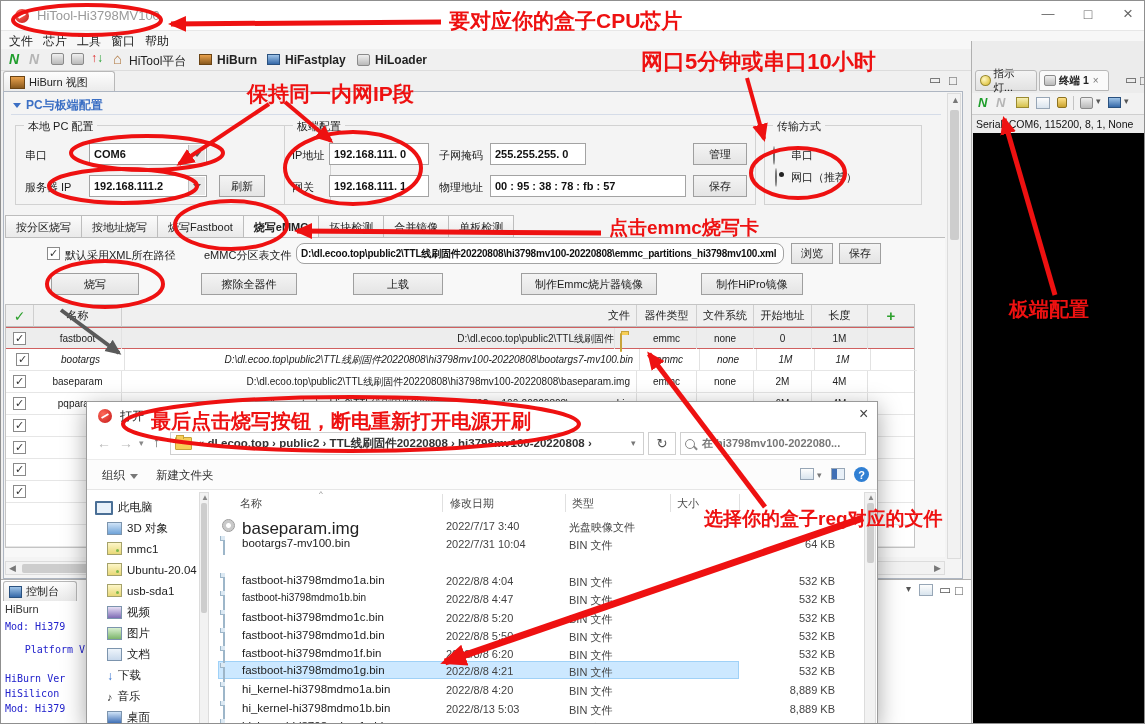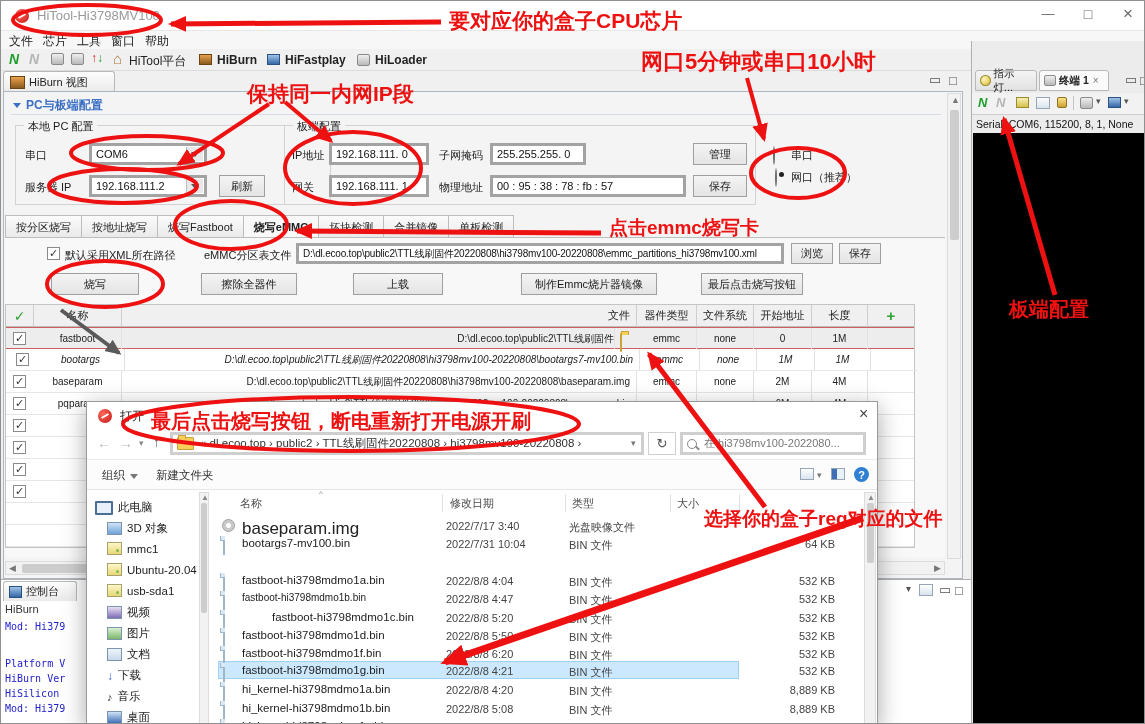--- a/index.html
+++ b/index.html
@@ -2,22 +2,22 @@
 <html><head>
 <meta charset="utf-8">
 <style>
   html,body{margin:0;padding:0;background:#666;}
   .stage{position:relative;width:1145px;height:724px;background:#f0f0f0;overflow:hidden;
          font-family:"Liberation Sans","DejaVu Sans",sans-serif;border:1px solid #8f8f8f;box-sizing:border-box;}
   .abs{position:absolute;box-sizing:border-box;}
   .lbl{font-size:11px;color:#1b1b1b;white-space:nowrap;}
   .btn{background:linear-gradient(#f4f4f4,#e4e4e4);border:1px solid #9f9f9f;font-size:11px;color:#1b1b1b;
        display:flex;align-items:center;justify-content:center;white-space:nowrap;}
-  .input{background:#fff;border:3px solid #a3a3a3;font-size:11px;color:#111;display:flex;align-items:center;
-         padding:0 4px;white-space:nowrap;overflow:hidden;}
+  .input{background:#fff;border:1px solid #a3a3a3;font-size:11px;color:#111;display:flex;align-items:center;
+         padding:0 4px;white-space:nowrap;overflow:hidden;font-weight:bold;}
   .combo-arrow{position:absolute;right:1px;top:1px;bottom:1px;width:16px;background:#e8e8e8;border-left:1px solid #bdbdbd;
          display:flex;align-items:center;justify-content:center;}
   .tri-down{width:0;height:0;border-left:4px solid transparent;border-right:4px solid transparent;border-top:5px solid #555;}
   .fieldset{border:1px solid #d2d2d2;background:transparent;}
   .legend{position:absolute;top:-7px;left:8px;background:#f4f4f4;padding:0 4px;font-size:11px;color:#1b1b1b;white-space:nowrap;}
   .cb{width:13px;height:13px;border:1px solid #8a8a8a;background:#fff;font-size:11px;line-height:11px;text-align:center;color:#333;}
   .cb.checked::after{content:"✓";}
   .radio{width:12px;height:12px;border:1px solid #6d6d6d;border-radius:50%;background:#fff;position:relative;}
   .radio.sel::after{content:"";position:absolute;left:3px;top:3px;width:5px;height:5px;border-radius:50%;background:#222;}
   .tab{height:22px;padding:0 10px;display:flex;align-items:center;font-size:11px;color:#222;
@@ -148,20 +148,23 @@
     <span>255.255.255.  0</span>
   </div>
   <span class="abs lbl" style="left:438px;top:179px;">物理地址</span>
   <div class="abs input" style="left:489px;top:174px;width:196px;height:22px;">
     <span>00 : 95 : 38 : 78 : fb : 57</span>
   </div>
   <div class="abs btn" style="left:692px;top:142px;width:54px;height:22px;">管理</div>
   <div class="abs btn" style="left:692px;top:174px;width:54px;height:22px;">保存</div>
 
   
+  <div class="abs fieldset" style="left:763px;top:124px;width:158px;height:80px;">
+    <span class="legend" style="background:#f4f4f4;">传输方式</span>
+  </div>
   <span class="abs radio" style="left:772px;top:146px;"></span>
   <span class="abs lbl" style="left:790px;top:147px;">串口</span>
   <span class="abs radio sel" style="left:772px;top:168px;"></span>
   <span class="abs lbl" style="left:790px;top:169px;">网口（推荐）</span>
 
   
   <div class="abs" style="left:4px;top:214px;display:flex;">
     <div class="tab first">按分区烧写</div>
     <div class="tab">按地址烧写</div>
     <div class="tab">烧写Fastboot</div>
@@ -169,32 +172,32 @@
     <div class="tab">坏块检测</div>
     <div class="tab">合并镜像</div>
     <div class="tab">单板检测</div>
   </div>
   <div class="abs" style="left:4px;top:236px;width:940px;height:320px;border-top:1px solid #bdbdbd;background:#f8f8f8;"></div>
 
   
   <span class="abs cb checked" style="left:46px;top:246px;"></span>
   <span class="abs lbl" style="left:64px;top:247px;">默认采用XML所在路径</span>
   <span class="abs lbl" style="left:203px;top:247px;">eMMC分区表文件</span>
-  <div class="abs input" style="left:295px;top:242px;width:488px;height:21px;font-size:10px;letter-spacing:-0.2px;">
+  <div class="abs input" style="left:295px;top:242px;width:488px;height:21px;font-size:10px;letter-spacing:-0.2px;border-radius:8px;">
     <span>D:\dl.ecoo.top\public2\TTL线刷固件20220808\hi3798mv100-20220808\emmc_partitions_hi3798mv100.xml</span>
   </div>
   <div class="abs btn" style="left:790px;top:242px;width:42px;height:21px;">浏览</div>
   <div class="abs btn" style="left:838px;top:242px;width:42px;height:21px;">保存</div>
 
   
   <div class="abs btn" style="left:50px;top:272px;width:88px;height:22px;">烧写</div>
   <div class="abs btn" style="left:200px;top:272px;width:96px;height:22px;">擦除全器件</div>
   <div class="abs btn" style="left:352px;top:272px;width:90px;height:22px;">上载</div>
   <div class="abs btn" style="left:520px;top:272px;width:136px;height:22px;">制作Emmc烧片器镜像</div>
-  <div class="abs btn" style="left:700px;top:272px;width:102px;height:22px;">最后点击烧写按钮</div>
+  <div class="abs btn" style="left:700px;top:272px;width:102px;height:22px;">制作HiPro镜像</div>
 
   
   <div class="abs" style="left:4px;top:303px;width:910px;height:244px;background:#fff;border:1px solid #c4c4c4;">
 
     <div class="th abs" style="left:0;top:0;width:28px;height:22px;">
         <span style="color:#2ea12e;font-weight:bold;font-size:14px;">✓</span>
       </div>
     <div class="th abs" style="left:28px;top:0;width:88px;height:22px;">名称</div>
     <div class="th abs" style="left:116px;top:0;width:515px;height:22px;justify-content:flex-end;padding-right:6px;">文件</div>
     <div class="th abs" style="left:631px;top:0;width:60px;height:22px;">器件类型</div>
@@ -284,21 +287,21 @@
     <span class="blueicon" style="width:11px;height:10px;margin-right:4px;"></span>
     <span style="font-size:11px;color:#222;">控制台</span>
   </div>
   <span class="abs wicon" style="left:905px;top:582px;font-size:10px;">▾</span>
   <span class="abs miniicon" style="left:918px;top:583px;"></span>
   <span class="abs wicon" style="left:938px;top:581px;">▭</span>
   <span class="abs wicon" style="left:954px;top:582px;">□</span>
 
   <div class="abs" style="left:4px;top:602px;font-size:11px;color:#333;">HiBurn</div>
   <div class="abs consoletext" style="left:4px;top:620px;width:80px;overflow:hidden;">Mod: Hi379</div>
-  <div class="abs consoletext" style="left:4px;top:657px;width:80px;overflow:hidden;">Platform V</div>
+  <div class="abs consoletext" style="left:4px;top:643px;width:80px;overflow:hidden;text-align:right;">Platform V</div>
   <div class="abs consoletext" style="left:4px;top:672px;width:80px;overflow:hidden;">HiBurn Ver</div>
   <div class="abs consoletext" style="left:4px;top:687px;width:80px;overflow:hidden;">HiSilicon</div>
   <div class="abs consoletext" style="left:4px;top:702px;width:80px;overflow:hidden;">Mod: Hi379</div>
 
   
   <div class="abs" style="left:970px;top:40px;width:175px;height:684px;background:#ececec;border-left:1px solid #b0b0b0;"></div>
   <div class="abs" style="left:974px;top:69px;width:62px;height:21px;background:linear-gradient(#f4f4f4,#e2e2e2);border:1px solid #b8b8b8;border-radius:3px 3px 0 0;display:flex;align-items:center;padding:0 4px;">
     <span style="width:9px;height:9px;border-radius:50%;background:radial-gradient(circle at 35% 35%,#fff7c0,#d8b826);border:1px solid #9a8a30;margin-right:3px;"></span>
     <span style="font-size:10.5px;color:#222;">指示灯...</span>
   </div>
@@ -442,21 +445,21 @@
     </div>
     <div class="abs" style="left:131px;top:188px;width:521px;height:18px;">
       <span class="fileicon abs" style="left:5px;top:2px;"></span>
       <span class="abs" style="left:24px;top:2px;font-size:10px;color:#222;">fastboot-hi3798mdmo1b.bin</span>
       <span class="abs" style="left:228px;top:3px;font-size:11px;color:#444;">2022/8/8 4:47</span>
       <span class="abs" style="left:351px;top:3px;font-size:11px;color:#444;">BIN 文件</span>
       <span class="abs" style="left:521px;top:3px;width:96px;text-align:right;font-size:11px;color:#444;">532 KB</span>
     </div>
     <div class="abs" style="left:131px;top:207px;width:521px;height:18px;">
       <span class="fileicon abs" style="left:5px;top:2px;"></span>
-      <span class="abs" style="left:24px;top:2px;font-size:11.5px;color:#222;margin-left:30px;">fastboot-hi3798mdmo1c.bin</span>
+      <span class="abs" style="left:24px;top:2px;font-size:11.5px;color:#222;">fastboot-hi3798mdmo1c.bin</span>
       <span class="abs" style="left:228px;top:3px;font-size:11px;color:#444;">2022/8/8 5:20</span>
       <span class="abs" style="left:351px;top:3px;font-size:11px;color:#444;">BIN 文件</span>
       <span class="abs" style="left:521px;top:3px;width:96px;text-align:right;font-size:11px;color:#444;">532 KB</span>
     </div>
     <div class="abs" style="left:131px;top:225px;width:521px;height:18px;">
       <span class="fileicon abs" style="left:5px;top:2px;"></span>
       <span class="abs" style="left:24px;top:2px;font-size:11.5px;color:#222;">fastboot-hi3798mdmo1d.bin</span>
       <span class="abs" style="left:228px;top:3px;font-size:11px;color:#444;">2022/8/8 5:50</span>
       <span class="abs" style="left:351px;top:3px;font-size:11px;color:#444;">BIN 文件</span>
       <span class="abs" style="left:521px;top:3px;width:96px;text-align:right;font-size:11px;color:#444;">532 KB</span>
@@ -478,21 +481,21 @@
     <div class="abs" style="left:131px;top:279px;width:521px;height:18px;">
       <span class="fileicon abs" style="left:5px;top:2px;"></span>
       <span class="abs" style="left:24px;top:2px;font-size:11.5px;color:#222;">hi_kernel-hi3798mdmo1a.bin</span>
       <span class="abs" style="left:228px;top:3px;font-size:11px;color:#444;">2022/8/8 4:20</span>
       <span class="abs" style="left:351px;top:3px;font-size:11px;color:#444;">BIN 文件</span>
       <span class="abs" style="left:521px;top:3px;width:96px;text-align:right;font-size:11px;color:#444;">8,889 KB</span>
     </div>
     <div class="abs" style="left:131px;top:298px;width:521px;height:18px;">
       <span class="fileicon abs" style="left:5px;top:2px;"></span>
       <span class="abs" style="left:24px;top:2px;font-size:11.5px;color:#222;">hi_kernel-hi3798mdmo1b.bin</span>
-      <span class="abs" style="left:228px;top:3px;font-size:11px;color:#444;">2022/8/8 5:08</span>
+      <span class="abs" style="left:228px;top:3px;font-size:11px;color:#444;">2022/8/13 5:03</span>
       <span class="abs" style="left:351px;top:3px;font-size:11px;color:#444;">BIN 文件</span>
       <span class="abs" style="left:521px;top:3px;width:96px;text-align:right;font-size:11px;color:#444;">8,889 KB</span>
     </div>
     <div class="abs" style="left:131px;top:316px;width:521px;height:8px;overflow:hidden;">
       <span class="fileicon abs" style="left:5px;top:2px;"></span>
       <span class="abs" style="left:24px;top:2px;font-size:11.5px;color:#222;">hi_kernel-hi3798mdmo1c.bin</span>
       <span class="abs" style="left:228px;top:3px;font-size:11px;color:#444;">2022/8/8 5:27</span>
       <span class="abs" style="left:351px;top:3px;font-size:11px;color:#444;">BIN 文件</span>
       
     </div>

